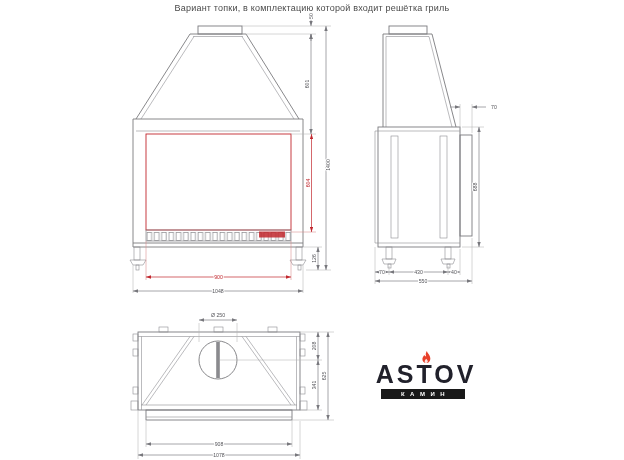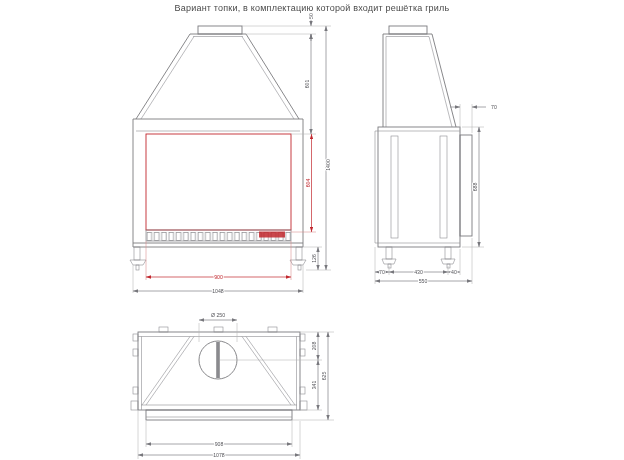--- a/index.html
+++ b/index.html
@@ -207,14 +207,22 @@
       <text transform="translate(316,385) rotate(-90)" text-anchor="middle">341</text>
       <line class="dim" x1="328" y1="332" x2="328" y2="420" marker-start="url(#arG)" marker-end="url(#arG)"></line>
       <text transform="translate(326,376) rotate(-90)" text-anchor="middle">625</text>
       <line class="dim" x1="146" y1="444" x2="292" y2="444" marker-start="url(#arG)" marker-end="url(#arG)"></line>
       <text x="219" y="446" text-anchor="middle">908</text>
       <line class="dim" x1="138" y1="455" x2="300" y2="455" marker-start="url(#arG)" marker-end="url(#arG)"></line>
       <text x="219" y="457" text-anchor="middle">1078</text>
     </g>
   </svg>
 
+  <div class="logo">
+    <svg class="flame" viewBox="0 0 13 14">
+      <path d="M6.8,0 C7.6,2.8 10.4,4.2 10.6,7.6 C10.8,10.8 9,13 6.3,13 C3.6,13 1.9,11 2.1,8.4 C2.25,6.6 3.4,5.4 4.2,4.3 C4.6,5.3 5.4,5.8 6.1,5.6 C5.2,3.8 5.9,1.6 6.8,0 z" fill="#e8402a"></path>
+      <path d="M6.3,13 C5.1,13 4.3,11.9 4.6,10.7 C4.9,9.7 5.6,9.3 6.2,8.4 C6.9,9.4 7.7,9.8 7.9,10.9 C8.1,12 7.4,13 6.3,13 z" fill="#ffffff" opacity="0.85"></path>
+    </svg>
+    <div class="brand">ASTOV</div>
+    <div class="bar">КАМИН</div>
+  </div>
 
 </div>
 
 </body></html>

